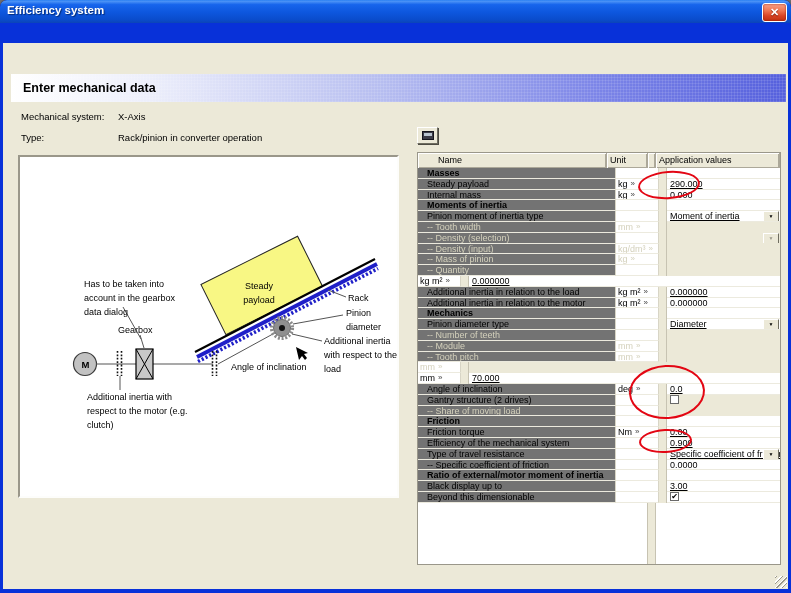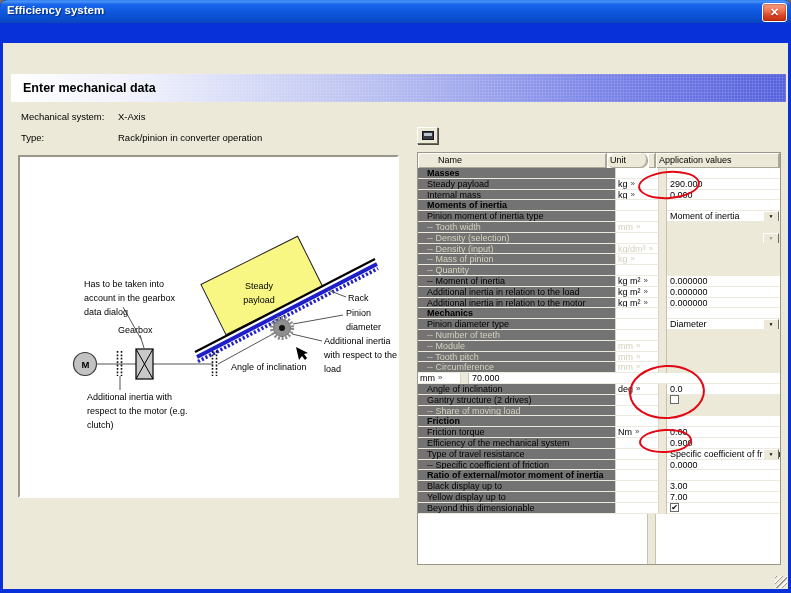--- a/index.html
+++ b/index.html
@@ -36,30 +36,30 @@
     border:1px solid;border-color:#fff #6f6d60 #6f6d60 #fff;box-shadow:1px 1px 0 #4e4c44;cursor:pointer;
     display:flex;align-items:center;justify-content:center;padding:0;}
   .calc-icon{width:12px;height:9px;background:#3a3a46;border:1px solid #14141c;box-sizing:border-box;position:relative;}
   .calc-icon:before{content:"";position:absolute;left:1px;top:1px;right:1px;height:3px;background:#b9c4cf;}
   
   .table{position:absolute;left:414px;top:109px;width:364px;height:413px;background:#fff;
     border:1px solid #9a978a;box-sizing:border-box;display:flex;flex-direction:column;}
   .thead{display:flex;height:15px;flex:none;font-size:9px;}
   .hcell{background:#ece9d8;border-right:1px solid #aca899;box-shadow:inset 1px 1px 0 #fff,inset -1px -1px 0 #aca899;
     padding-left:3px;line-height:14px;box-sizing:border-box;overflow:hidden;white-space:nowrap;}
-  .h-name{width:189px;padding-left:20px;}.h-unit{width:41px;border-radius:7px;}.h-gut{width:8px;padding:0;}.h-app{flex:1;}
+  .h-name{width:189px;padding-left:20px;}.h-unit{width:41px;}.h-gut{width:8px;padding:0;}.h-app{flex:1;}
   .trow{display:flex;height:10.8px;flex:none;font-size:9px;line-height:10.4px;}
   .c-name{width:188px;border-right:1px solid #d8d5c6;border-bottom:1px solid #eceade;padding-left:9px;background:#737373;
     box-sizing:content-box;overflow:hidden;white-space:nowrap;}
   .c-unit{width:40px;border-right:1px solid #d8d5c6;border-bottom:1px solid #eceade;background:#fff;
     display:flex;gap:3px;padding-left:2px;overflow:hidden;white-space:nowrap;}
   .c-unit .arr{font-size:8px;color:#444;}
   .c-gut{width:7px;background:#ece9d8;border-right:1px solid #c7c3b2;flex:none;}
   .c-app{flex:1;position:relative;background:#fff;border-bottom:1px solid #eceade;padding-left:3px;
-    overflow:hidden;white-space:nowrap;}
+    overflow:hidden;white-space:nowrap;text-decoration:underline;}
   .b{font-weight:bold;}
   .dis{color:#d4d1bc;}
   .dis .arr{color:#d4d1bc;}
   .beige{background:#ece9d8;border-bottom:1px solid #ece9d8;}
   .ddbtn{position:absolute;right:1px;top:0;width:14px;height:9.6px;background:#ece9d8;
     border:1px solid;border-color:#fff #6f6d60 #6f6d60 #fff;font-size:5px;line-height:8px;text-align:center;color:#000;cursor:pointer;}
   .ddbtn.off{color:#9a978a;cursor:default;}
   .cbox{display:inline-block;width:9px;height:9px;box-sizing:border-box;background:#fff;border:1px solid #6a6a6a;
     font-size:8px;line-height:7px;text-align:center;color:#000;vertical-align:top;margin-top:0.5px;cursor:pointer;}
   .tfiller{display:flex;flex:1;}
@@ -249,21 +249,20 @@
             <div class="c-gut"></div>
             <div class="c-app beige"></div>
           </div>
           <div class="trow">
             <div class="c-name dis">-- Quantity</div>
             <div class="c-unit dis"></div>
             <div class="c-gut"></div>
             <div class="c-app beige"></div>
           </div>
           <div class="trow">
-            <div class="c-name">-- Moment of inertia</div>
             <div class="c-unit">
               <span>kg m²</span>
               <span class="arr">»</span>
             </div>
             <div class="c-gut"></div>
             <div class="c-app"><span>0.000000</span></div>
           </div>
           <div class="trow">
             <div class="c-name">Additional inertia in relation to the load</div>
             <div class="c-unit">
@@ -312,21 +311,20 @@
           <div class="trow">
             <div class="c-name dis">-- Tooth pitch</div>
             <div class="c-unit dis">
               <span>mm</span>
               <span class="arr">»</span>
             </div>
             <div class="c-gut"></div>
             <div class="c-app beige"></div>
           </div>
           <div class="trow">
-            <div class="c-name dis">-- Circumference</div>
             <div class="c-unit dis">
               <span>mm</span>
               <span class="arr">»</span>
             </div>
             <div class="c-gut"></div>
             <div class="c-app beige"></div>
           </div>
           <div class="trow">
             <div class="c-unit">
               <span>mm</span>
@@ -393,26 +391,20 @@
             <div class="c-name b">Ratio of external/motor moment of inertia</div>
             <div class="c-unit"></div>
             <div class="c-gut"></div>
             <div class="c-app"></div>
           </div>
           <div class="trow">
             <div class="c-name">Black display up to</div>
             <div class="c-unit"></div>
             <div class="c-gut"></div>
             <div class="c-app"><span>3.00</span></div>
-          </div>
-          <div class="trow">
-            <div class="c-name">Yellow display up to</div>
-            <div class="c-unit"></div>
-            <div class="c-gut"></div>
-            <div class="c-app"><span>7.00</span></div>
           </div>
           <div class="trow">
             <div class="c-name">Beyond this dimensionable</div>
             <div class="c-unit"></div>
             <div class="c-gut"></div>
             <div class="c-app"><span class="cbox">✔</span></div>
           </div>
         </div>
       <div class="tfiller">
         <div class="f-name"></div>

